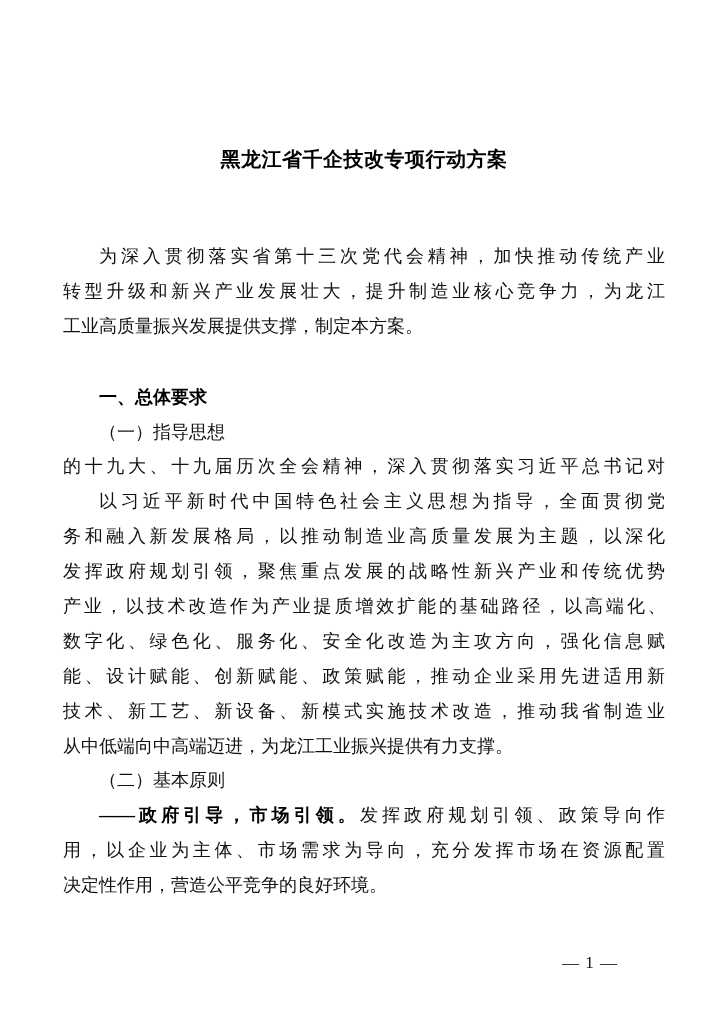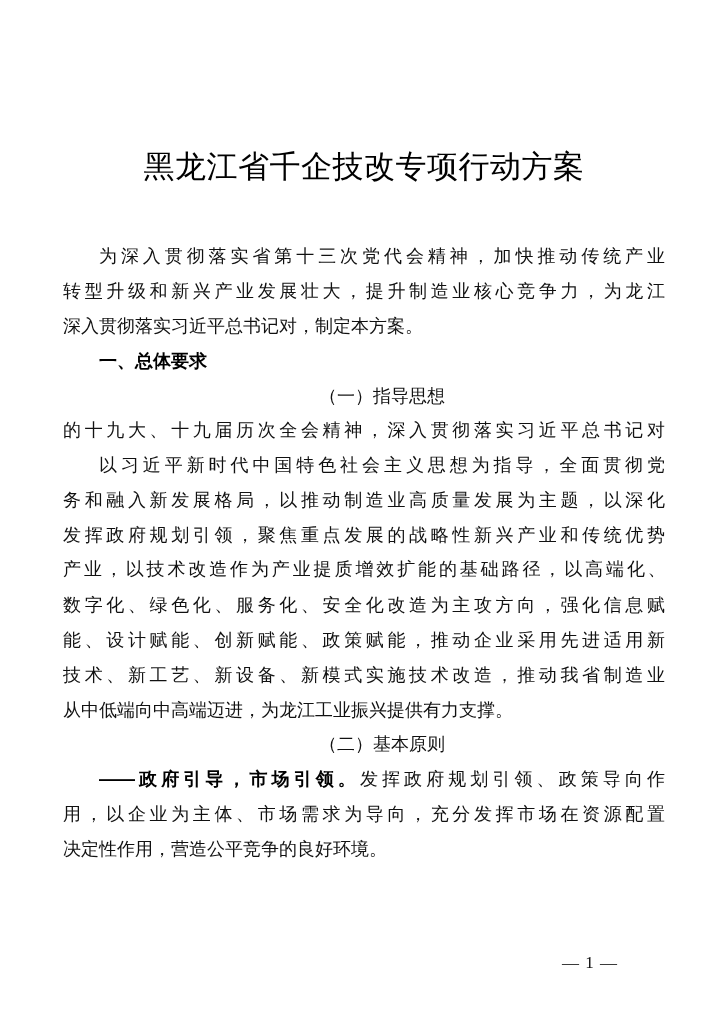--- a/index.html
+++ b/index.html
@@ -12,22 +12,22 @@
     color: #111;
   }
   .title {
     position: absolute;
     top: 146px;
     left: 0;
     right: 0;
     margin: 0;
     text-align: center;
     font-family: "Liberation Serif", "DejaVu Serif", serif;
-    font-weight: normal;
-    font-size: 31px;
+    font-weight: bold;
+    font-size: 20px;
     letter-spacing: 0.5px;
     color: #000;
   }
   .body-block {
     position: absolute;
     top: 239px;
     left: 63px;
     width: 602px;
     font-family: "Liberation Serif", "DejaVu Serif", serif;
     font-size: 18px;
@@ -38,33 +38,33 @@
     line-height: 34.9px;
     white-space: nowrap;
     text-align: left;
   }
   .jf {
     white-space: normal;
     text-align: justify;
     text-align-last: justify;
   }
   .indent { text-indent: 2em; }
-  .tight { letter-spacing: -0.78px; font-family: Liberation Mono, monospace; }
+  .tight { letter-spacing: -0.78px; }
   .h1 {
     font-family: "Liberation Sans", "DejaVu Sans", sans-serif;
     font-weight: bold;
     text-indent: 2em;
     color: #000;
+    margin-top: 36px;
   }
   .h2 {
     text-indent: 2em;
-    text-align: center;
   }
   .lead {
-    font-family: Liberation Sans, sans-serif;
+    font-family: Liberation Serif, serif;
     font-weight: bold;
     color: #000;
   }
   .page-number {
     position: absolute;
     top: 953px;
     right: 110px;
     font-family: "Liberation Serif", "DejaVu Serif", serif;
     font-size: 17px;
     letter-spacing: 1px;
@@ -75,21 +75,21 @@
 <body>
 
 <div class="page">
 
   <h1 class="title">黑龙江省千企技改专项行动方案</h1>
 
   <div class="body-block">
 
     <div class="ln jf indent">为深入贯彻落实省第十三次党代会精神，加快推动传统产业</div>
     <div class="ln jf">转型升级和新兴产业发展壮大，提升制造业核心竞争力，为龙江</div>
-    <div class="ln">深入贯彻落实习近平总书记对，制定本方案。</div>
+    <div class="ln">工业高质量振兴发展提供支撑，制定本方案。</div>
 
     <div class="ln h1">一、总体要求</div>
     <div class="ln h2">（一）指导思想</div>
 
     <div class="ln jf">的十九大、十九届历次全会精神，深入贯彻落实习近平总书记对</div>
     <div class="ln jf indent">以习近平新时代中国特色社会主义思想为指导，全面贯彻党</div>
     <div class="ln jf">务和融入新发展格局，以推动制造业高质量发展为主题，以深化</div>
     <div class="ln jf">发挥政府规划引领，聚焦重点发展的战略性新兴产业和传统优势</div>
     <div class="ln jf tight">产业，以技术改造作为产业提质增效扩能的基础路径，以高端化、</div>
     <div class="ln jf">数字化、绿色化、服务化、安全化改造为主攻方向，强化信息赋</div>

